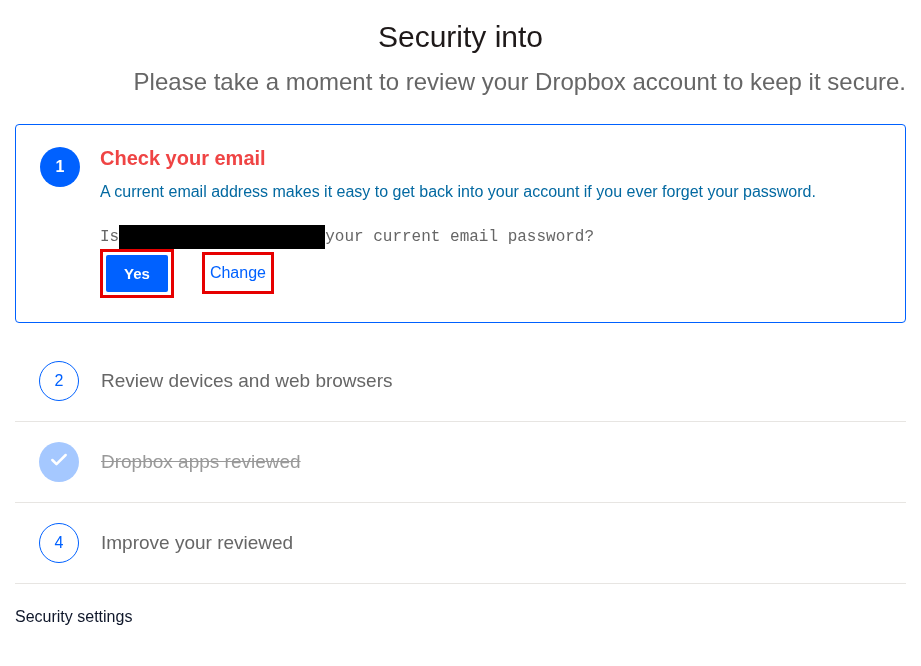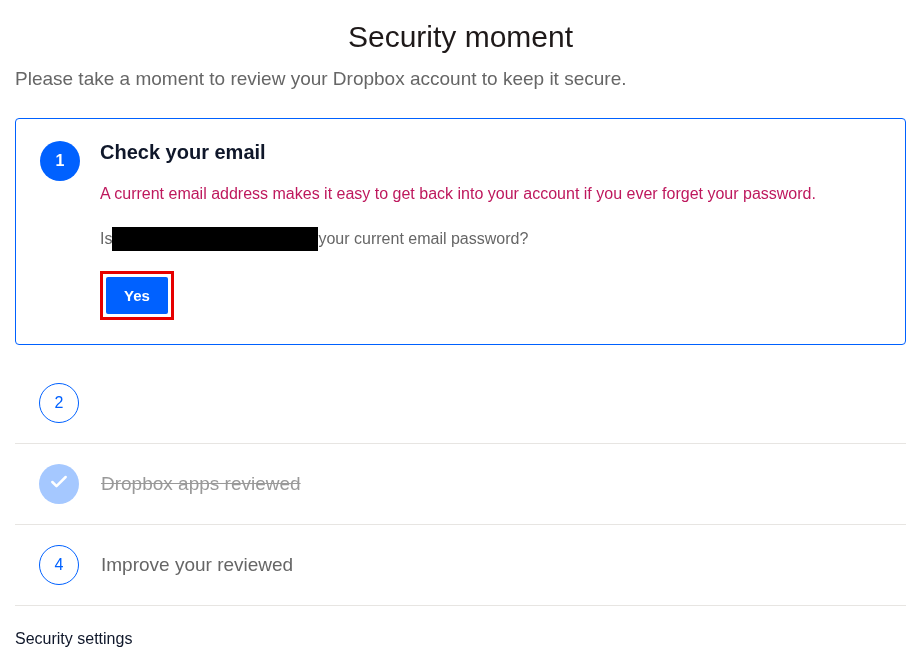--- a/index.html
+++ b/index.html
@@ -15,22 +15,22 @@
       padding: 20px 15px;
     }
     .page-title {
       text-align: center;
       font-size: 30px;
       font-weight: 500;
       margin-bottom: 14px;
       color: #1e1919;
     }
     .page-subtitle {
-      text-align: left;
-      font-size: 19px;
+      text-align: right;
+      font-size: 24px;
       color: #666;
       margin-bottom: 28px;
     }
     .card {
       border: 1px solid #0061ff;
       border-radius: 4px;
       padding: 22px 24px 24px 24px;
       display: flex;
       gap: 20px;
       margin-bottom: 18px;
@@ -46,36 +46,36 @@
       justify-content: center;
       font-size: 16px;
       font-weight: 600;
       flex-shrink: 0;
     }
     .card-body {
       flex: 1;
     }
     .card-title {
       font-size: 20px;
-      color: #0f172a;
-      margin-bottom: 18px;
+      color: #ef4444;
+      margin-bottom: 10px;
     }
     .card-desc {
       font-size: 16px;
-      color: #be185d;
+      color: #0369a1;
       line-height: 1.55;
       margin-bottom: 20px;
     }
     .email-line {
       font-size: 16px;
       color: #666;
-      margin-bottom: 20px;
       display: flex;
       align-items: center;
       flex-wrap: wrap;
+      font-family: Liberation Mono, monospace;
     }
     .redacted {
       display: inline-block;
       width: 206px;
       height: 24px;
       background: #000;
       vertical-align: middle;
     }
     .actions {
       display: flex;
@@ -156,43 +156,47 @@
       text-decoration: none;
       margin-top: 24px;
       cursor: pointer;
     }
   </style>
 </head>
 <body>
 
 
 
-<h1 class="page-title">Security moment</h1>
+<h1 class="page-title">Security into</h1>
 <p class="page-subtitle">Please take a moment to review your Dropbox account to keep it secure.</p>
 
 <div class="card">
   <div class="step-badge">1</div>
   <div class="card-body">
     <h2 class="card-title">Check your email</h2>
     <p class="card-desc">A current email address makes it easy to get back into your account if you ever forget your password.</p>
     <p class="email-line">
       <span>Is</span>
       <span class="redacted"></span>
       <span>your current email password?</span>
     </p>
     <div class="actions">
       <span class="hl">
         <button class="btn-primary">Yes</button>
       </span>
+      <span class="hl">
+        <button class="btn-link">Change</button>
+      </span>
     </div>
   </div>
 </div>
 
 <div class="step-row">
   <div class="step-circle">2</div>
+  <div class="step-label">Review devices and web browsers</div>
 </div>
 
 <div class="step-row">
   <div class="step-done">
     <span>
       <svg viewBox="0 0 24 24" fill="none" stroke="#ffffff" stroke-width="3" stroke-linecap="round" stroke-linejoin="round">
           <polyline points="20 6 9 17 4 12"></polyline>
         </svg>
     </span>
   </div>

